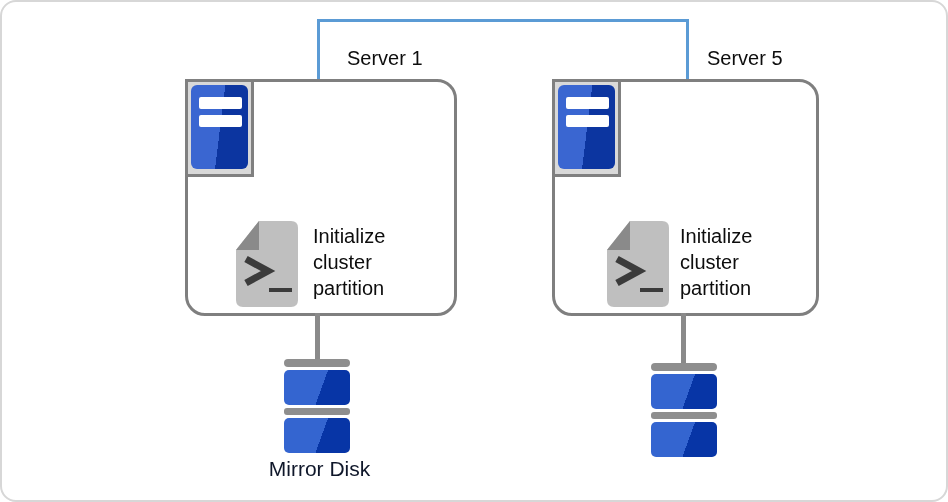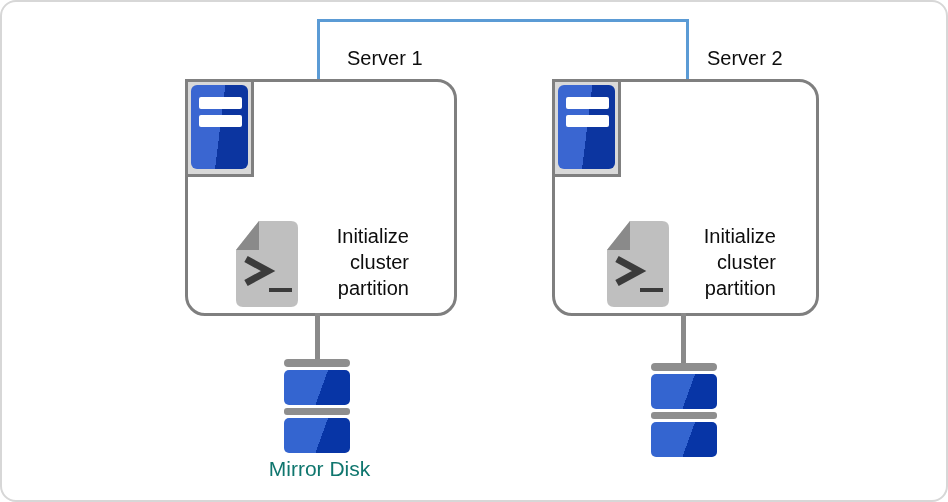--- a/index.html
+++ b/index.html
@@ -16,21 +16,21 @@
   .blue-v2{left:684px; top:17px; width:3px; height:60px;}
 
   
   .server-label{position:absolute; top:45px; font-size:20px; color:#0d0d0d; white-space:nowrap;}
   .server-label.s1{left:345px;}
   .server-label.s2{left:705px;}
 
   
   .server-box{
     position:absolute; top:77px; height:231px;
-    background:#fff; border:3px solid #7f7f7f; border-radius:20px;text-align:right;
+    background:#fff; border:3px solid #7f7f7f; border-radius:20px;
   }
   .server-box.s1{left:183px; width:266px;}
   .server-box.s2{left:550px; width:261px;}
 
   
   .server-icon{
     position:absolute; left:-3px; top:-3px; width:63px; height:92px;
     background:#d9d9d9; border:3px solid #808080;
   }
   .tower{
@@ -61,34 +61,34 @@
   .disk.s2{left:649px; top:361px;}
   .disk-cap{width:66px; height:8px; background:#8e8e8e; border-radius:4px;}
   .disk-platter{
     width:66px; height:35px; margin-top:3px; border-radius:5px;
     background:linear-gradient(110deg, #3465d0 0 56%, #0735a6 56% 100%);
   }
   .disk-bar{width:66px; height:7px; margin-top:3px; background:#8e8e8e; border-radius:3px;}
 
   .disk-label{
     position:absolute; left:250px; top:455px; width:135px;
-    text-align:center; font-size:21px; color:#0f766e; white-space:nowrap;
+    text-align:center; font-size:21px; color:#0f172a; white-space:nowrap;
   }
 </style>
 </head>
 <body>
 
 <div class="canvas">
 
   <div class="blue-seg blue-v1"></div>
   <div class="blue-seg blue-h"></div>
   <div class="blue-seg blue-v2"></div>
 
   <div class="server-label s1">Server 1</div>
-  <div class="server-label s2">Server 2</div>
+  <div class="server-label s2">Server 5</div>
 
   <div class="server-box s1">
     <div class="server-icon">
       <div class="tower">
         <div class="tower-bar b1"></div>
         <div class="tower-bar b2"></div>
       </div>
     </div>
     <svg class="script-icon" viewBox="0 0 64 88">
       <path d="M24 1 H56 Q63 1 63 8 V80 Q63 87 56 87 H8 Q1 87 1 80 V30 Z" fill="#bfbfbf"></path>

